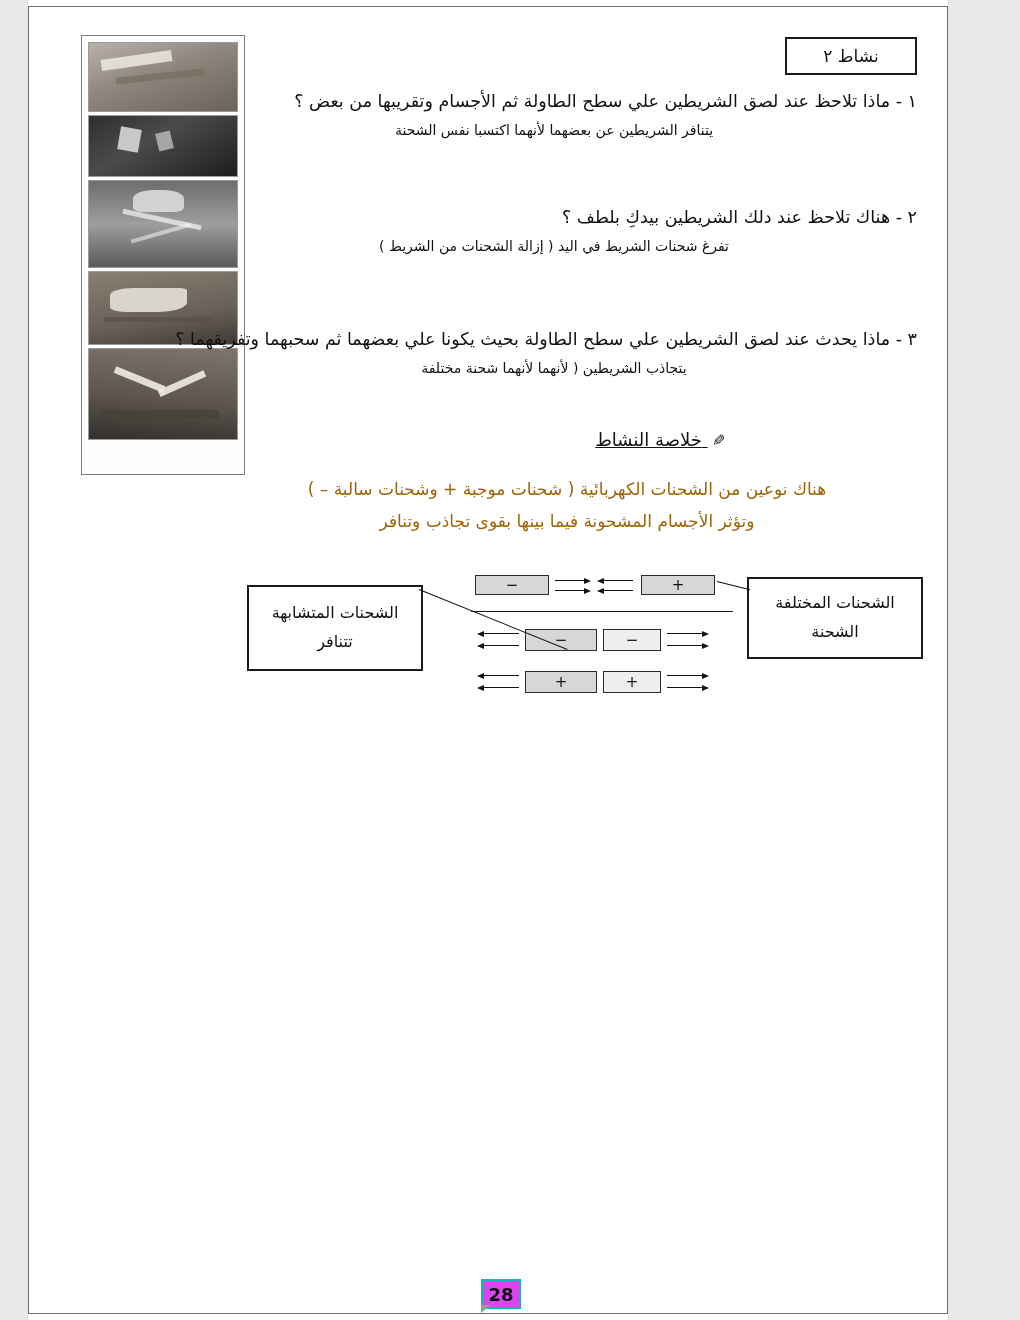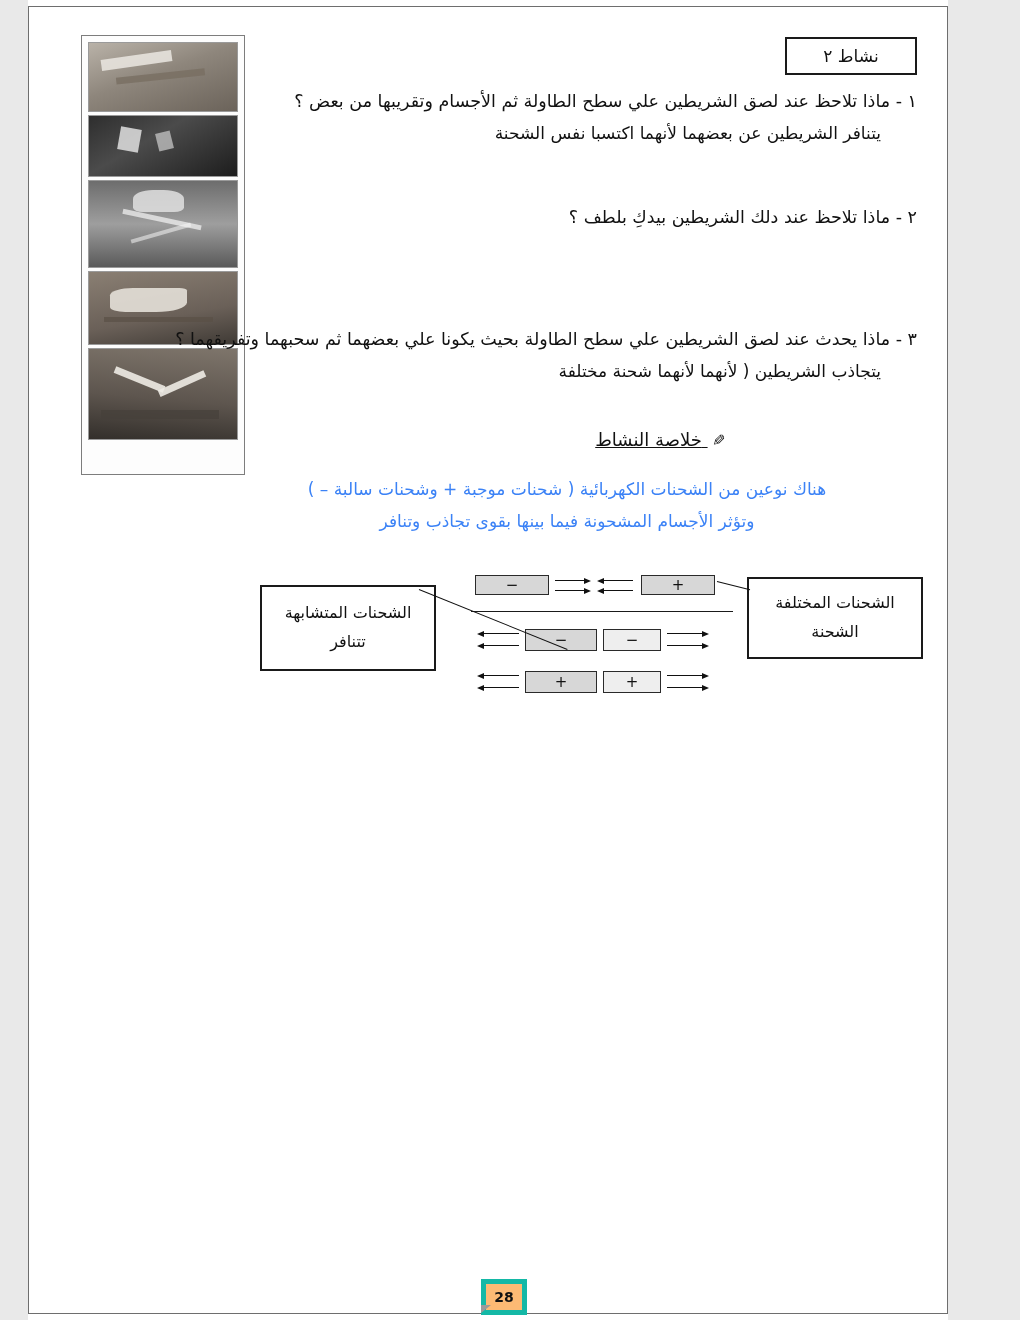--- a/index.html
+++ b/index.html
@@ -111,24 +111,25 @@
     width: 690px;
     text-align: right;
     color: #111;
   }
   .q-line {
     font-size: 17.5px;
     line-height: 1.7;
     white-space: nowrap;
   }
   .a-line {
-    font-size: 17px;
+    font-size: 14px;
     line-height: 1.9;
     padding-right: 36px;
     white-space: nowrap;
+    text-align: center;
   }
   #q1 { top: 80px; }
   #q2 { top: 196px; }
   #q3 { top: 318px; }
 
   
   .summary-head {
     position: absolute;
     right: 222px;
     top: 422px;
@@ -144,21 +145,21 @@
     font-size: 16px;
   }
   .summary-body {
     position: absolute;
     right: 30px;
     top: 466px;
     width: 700px;
     text-align: center;
     font-size: 17px;
     line-height: 1.9;
-    color: #3b82f6;
+    color: #a16207;
   }
   .summary-body div { white-space: nowrap; }
 
   
   .diagram {
     position: absolute;
     left: 210px;
     top: 560px;
     width: 690px;
     height: 140px;
@@ -174,21 +175,20 @@
     justify-content: center;
     font-size: 16px;
     color: #111;
     line-height: 1.8;
   }
   .label-box-similar {
     left: 8px;
     top: 18px;
     width: 172px;
     height: 82px;
-    margin-left: 13px;
   }
   .label-box-different {
     left: 508px;
     top: 10px;
     width: 172px;
     height: 78px;
   }
 
   .charge-bar {
     position: absolute;
@@ -235,26 +235,26 @@
   .arrow.right::after { right: -6px; border-left: 7px solid #111; }
   .arrow.left::after { left: -6px; border-right: 7px solid #111; }
 
   
   .page-number {
     position: absolute;
     left: 452px;
     top: 1272px;
     width: 36px;
     height: 26px;
-    border: 5px solid #14b8a6;
-    background: #fdba74;
+    border: 2px solid #14b8a6;
+    background: #d946ef;
     display: flex;
     align-items: center;
     justify-content: center;
-    font-size: 14px;
+    font-size: 18px;
     font-weight: bold;
     color: #111;
   }
   .page-number-fold {
     position: absolute;
     left: 452px;
     top: 1298px;
     width: 0; height: 0;
     border-left: 10px solid #9a9a9a;
     border-bottom: 8px solid transparent;
@@ -299,22 +299,23 @@
     <div class="q-line">
       <span>١ -</span>
       <span>ماذا تلاحظ عند لصق الشريطين علي سطح الطاولة ثم الأجسام وتقريبها من بعض ؟</span>
     </div>
     <div class="a-line">يتنافر الشريطين عن بعضهما لأنهما اكتسبا نفس الشحنة</div>
   </div>
 
   <div class="qa-block" id="q2">
     <div class="q-line">
       <span>٢ -</span>
-      <span>ماذا تلاحظ عند دلك الشريطين بيدكِ بلطف ؟</span>
-    </div>
+      <span>هناك تلاحظ عند دلك الشريطين بيدكِ بلطف ؟</span>
+    </div>
+    <div class="a-line">تفرغ شحنات الشريط في اليد ( إزالة الشحنات من الشريط )</div>
   </div>
 
   <div class="qa-block" id="q3">
     <div class="q-line">
       <span>٣ -</span>
       <span>ماذا يحدث عند لصق الشريطين علي سطح الطاولة بحيث يكونا علي بعضهما ثم سحبهما وتفريقهما ؟</span>
     </div>
     <div class="a-line">يتجاذب الشريطين ( لأنهما لأنهما شحنة مختلفة</div>
   </div>
 

